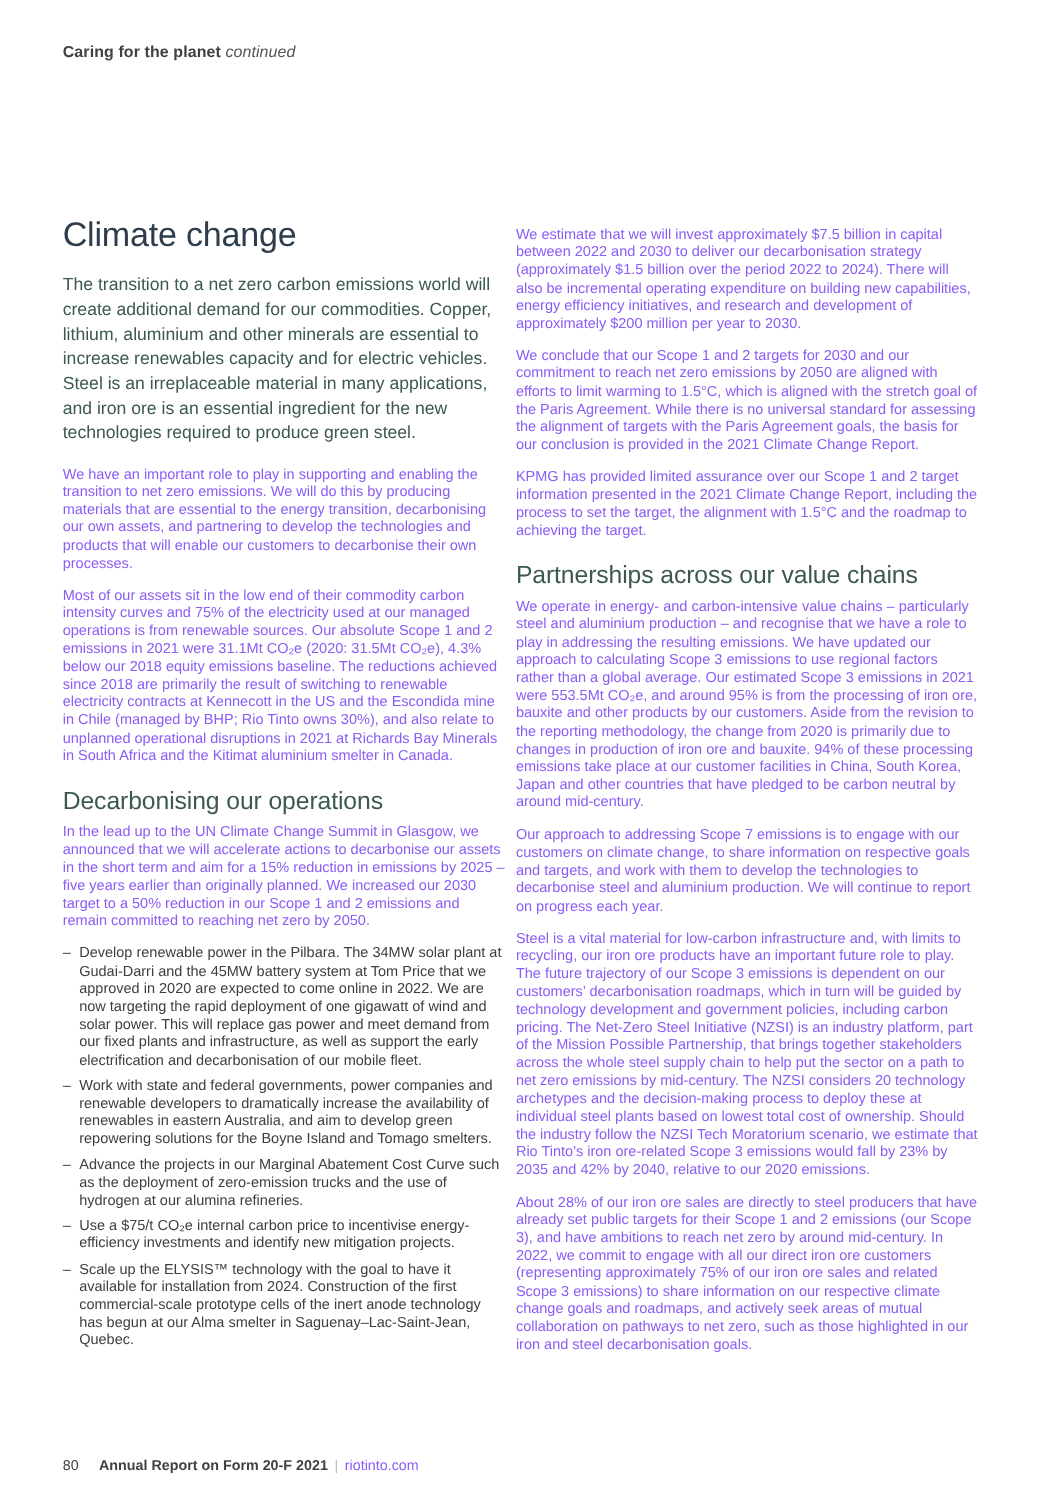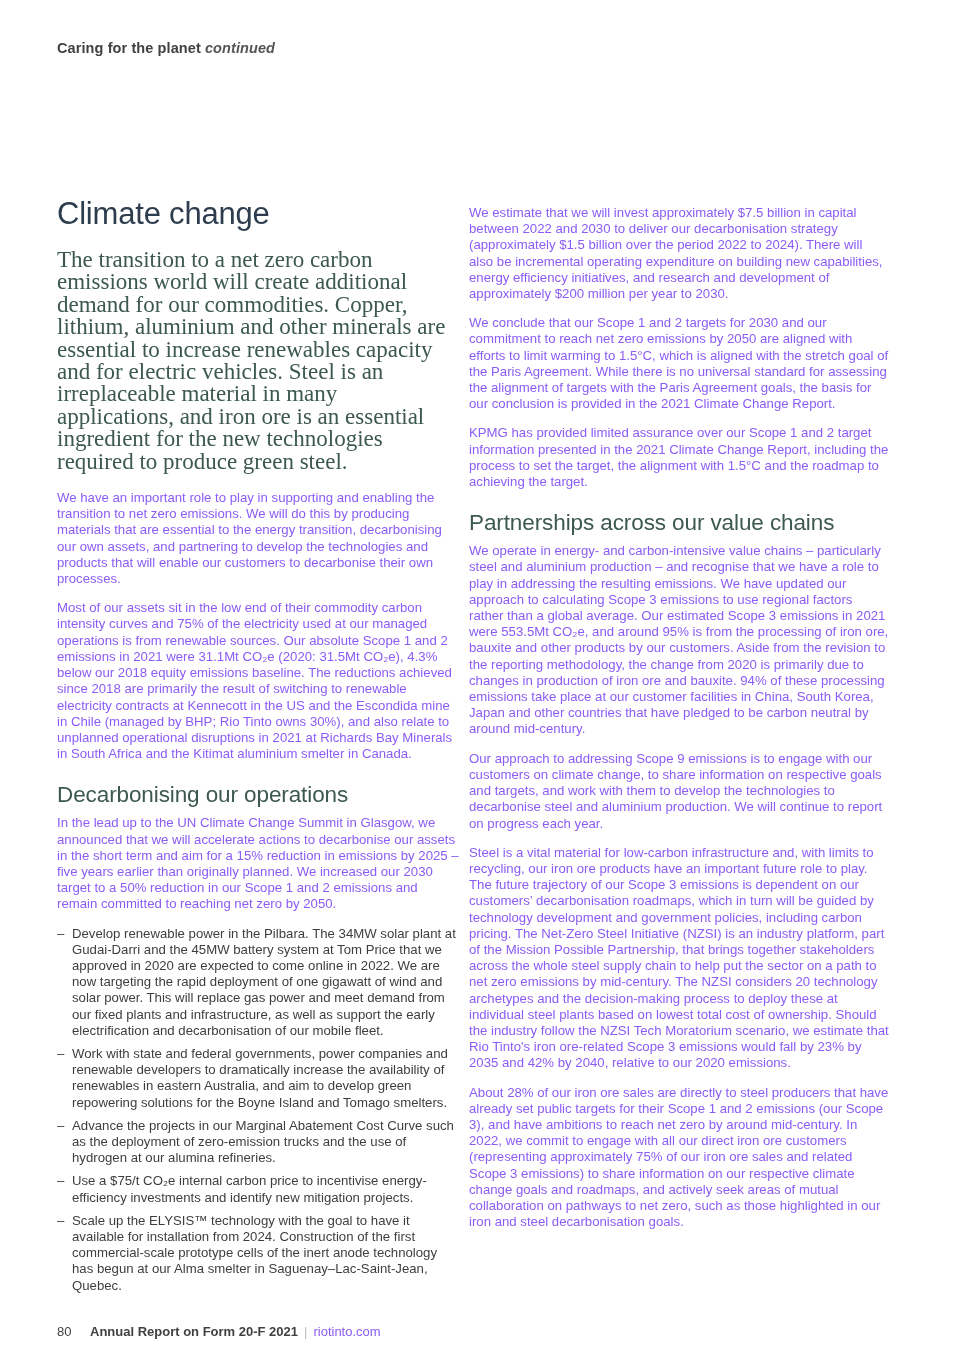--- a/index.html
+++ b/index.html
@@ -18,21 +18,21 @@
   }
   .page-header {
     position: absolute;
     top: 40px;
     left: 57px;
     font-size: 14.5px;
     color: #414042;
     letter-spacing: 0.1px;
   }
   .ph-title { font-weight: 700; }
-  .ph-cont  { font-style: italic; font-weight: 700; color: #555554; margin-left: 4px; }
+  .ph-cont  { font-style: italic; font-weight: 400; color: #555554; margin-left: 4px; }
 
   .columns {
     position: absolute;
     top: 197px;
     left: 57px;
     display: flex;
     gap: 10px;
   }
   .col-left  { width: 402px; flex: none; }
   .col-right { width: 421px; flex: none; padding-top: 8px; box-sizing: border-box; }
@@ -40,25 +40,24 @@
   h1 {
     margin: 0 0 18px 0;
     font-size: 31px;
     line-height: 34px;
     font-weight: 400;
     letter-spacing: -0.2px;
     color: #2d3d4d;
   }
   .lede {
     margin: 0 0 17px 0;
-    font-size: 23px;
+    font-size: 16px;
     line-height: 22.4px;
     font-weight: 400;
     color: #3c584f;
-    font-family: Liberation Serif, serif;
   }
   h2 {
     margin: 20px 0 8px 0;
     font-size: 22.5px;
     line-height: 25px;
     font-weight: 400;
     letter-spacing: -0.1px;
     color: #3d594f;
   }
   h3 {
@@ -152,21 +151,21 @@
     </div>
 
     <div class="col col-right">
       <p class="body">We estimate that we will invest approximately $7.5 billion in capital between 2022 and 2030 to deliver our decarbonisation strategy (approximately $1.5 billion over the period 2022 to 2024). There will also be incremental operating expenditure on building new capabilities, energy efficiency initiatives, and research and development of approximately $200 million per year to 2030.</p>
 
       <p class="body">We conclude that our Scope 1 and 2 targets for 2030 and our commitment to reach net zero emissions by 2050 are aligned with efforts to limit warming to 1.5°C, which is aligned with the stretch goal of the Paris Agreement. While there is no universal standard for assessing the alignment of targets with the Paris Agreement goals, the basis for our conclusion is provided in the 2021 Climate Change Report.</p>
       <p class="body">KPMG has provided limited assurance over our Scope 1 and 2 target information presented in the 2021 Climate Change Report, including the process to set the target, the alignment with 1.5°C and the roadmap to achieving the target.</p>
 
       <h2>Partnerships across our value chains</h2>
       <p class="body">We operate in energy- and carbon-intensive value chains – particularly steel and aluminium production – and recognise that we have a role to play in addressing the resulting emissions. We have updated our approach to calculating Scope 3 emissions to use regional factors rather than a global average. Our estimated Scope 3 emissions in 2021 were 553.5Mt CO₂e, and around 95% is from the processing of iron ore, bauxite and other products by our customers. Aside from the revision to the reporting methodology, the change from 2020 is primarily due to changes in production of iron ore and bauxite. 94% of these processing emissions take place at our customer facilities in China, South Korea, Japan and other countries that have pledged to be carbon neutral by around mid-century.</p>
-      <p class="body">Our approach to addressing Scope 9 emissions is to engage with our customers on climate change, to share information on respective goals and targets, and work with them to develop the technologies to decarbonise steel and aluminium production. We will continue to report on progress each year.</p>
+      <p class="body">Our approach to addressing Scope 7 emissions is to engage with our customers on climate change, to share information on respective goals and targets, and work with them to develop the technologies to decarbonise steel and aluminium production. We will continue to report on progress each year.</p>
 
       <p class="body">Steel is a vital material for low-carbon infrastructure and, with limits to recycling, our iron ore products have an important future role to play. The future trajectory of our Scope 3 emissions is dependent on our customers’ decarbonisation roadmaps, which in turn will be guided by technology development and government policies, including carbon pricing. The Net-Zero Steel Initiative (NZSI) is an industry platform, part of the Mission Possible Partnership, that brings together stakeholders across the whole steel supply chain to help put the sector on a path to net zero emissions by mid-century. The NZSI considers 20 technology archetypes and the decision-making process to deploy these at individual steel plants based on lowest total cost of ownership. Should the industry follow the NZSI Tech Moratorium scenario, we estimate that Rio Tinto's iron ore-related Scope 3 emissions would fall by 23% by 2035 and 42% by 2040, relative to our 2020 emissions.</p>
       <p class="body">About 28% of our iron ore sales are directly to steel producers that have already set public targets for their Scope 1 and 2 emissions (our Scope 3), and have ambitions to reach net zero by around mid-century. In 2022, we commit to engage with all our direct iron ore customers (representing approximately 75% of our iron ore sales and related Scope 3 emissions) to share information on our respective climate change goals and roadmaps, and actively seek areas of mutual collaboration on pathways to net zero, such as those highlighted in our iron and steel decarbonisation goals.</p>
     </div>
 
   </div>
 
   <div class="page-footer">
     <span class="pf-num">80</span>
     <span class="pf-report">Annual Report on Form 20-F 2021</span>

